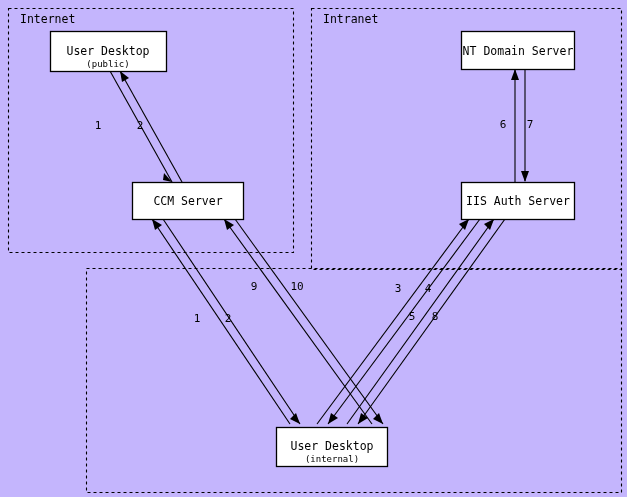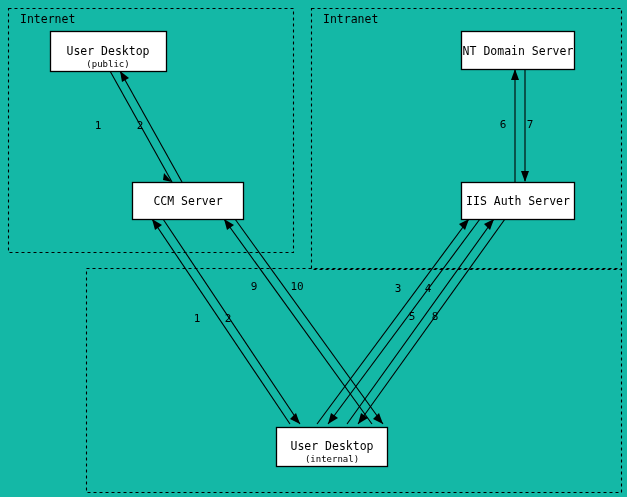--- a/index.html
+++ b/index.html
@@ -4,21 +4,21 @@
 <style>
   html, body {
     margin: 0;
     padding: 0;
     background: #ffffff;
   }
   #diagram-root {
     position: relative;
     width: 627px;
     height: 497px;
-    background: #14b8a6;
+    background: #c4b5fd;
     font-family: "DejaVu Sans Mono", "Liberation Mono", monospace;
     overflow: hidden;
   }
   svg#canvas {
     position: absolute;
     left: 0;
     top: 0;
     width: 627px;
     height: 497px;
   }

